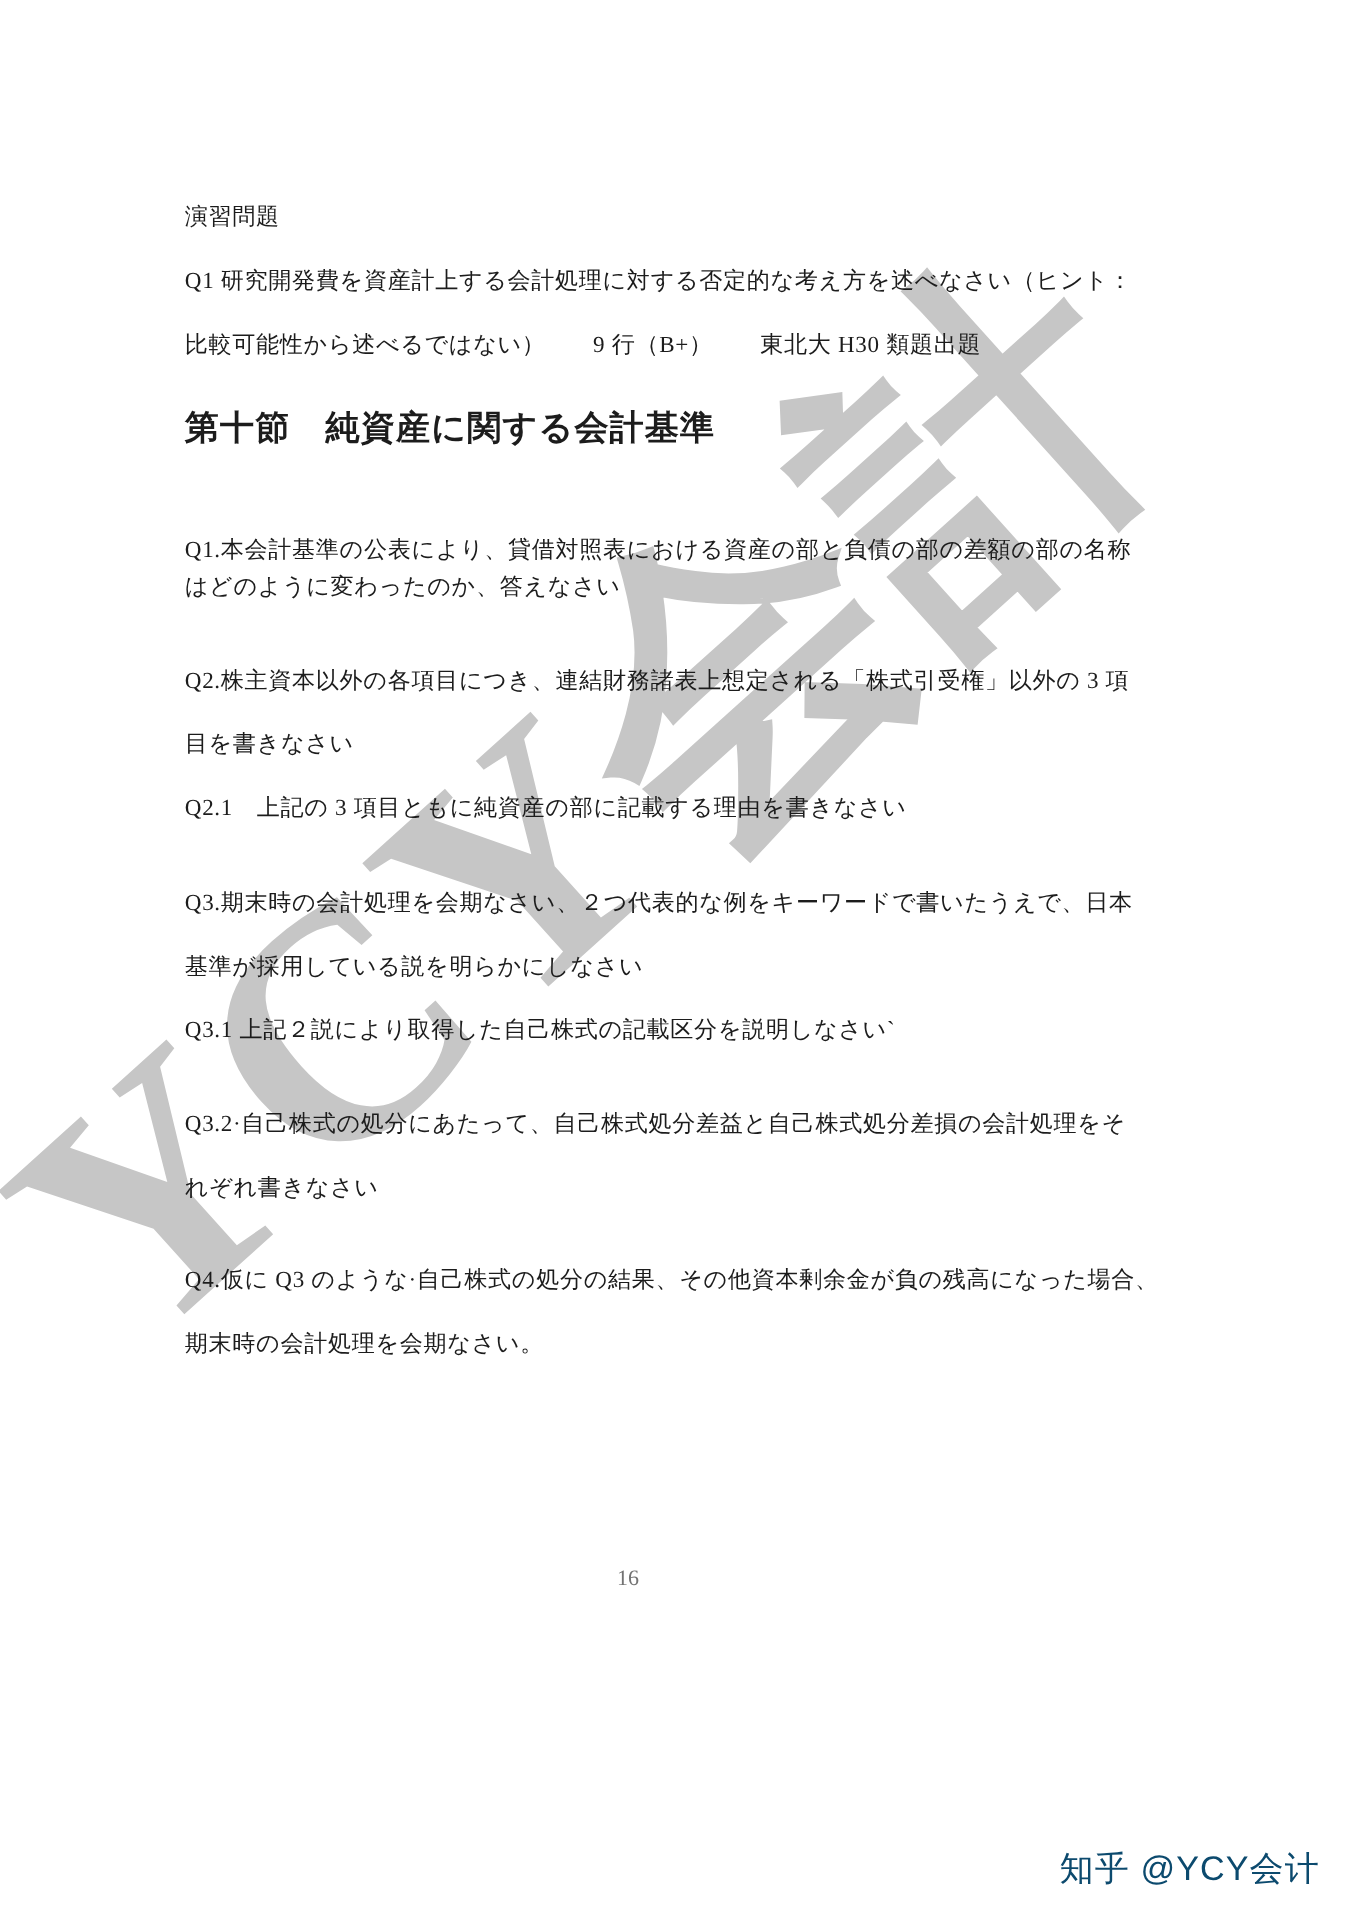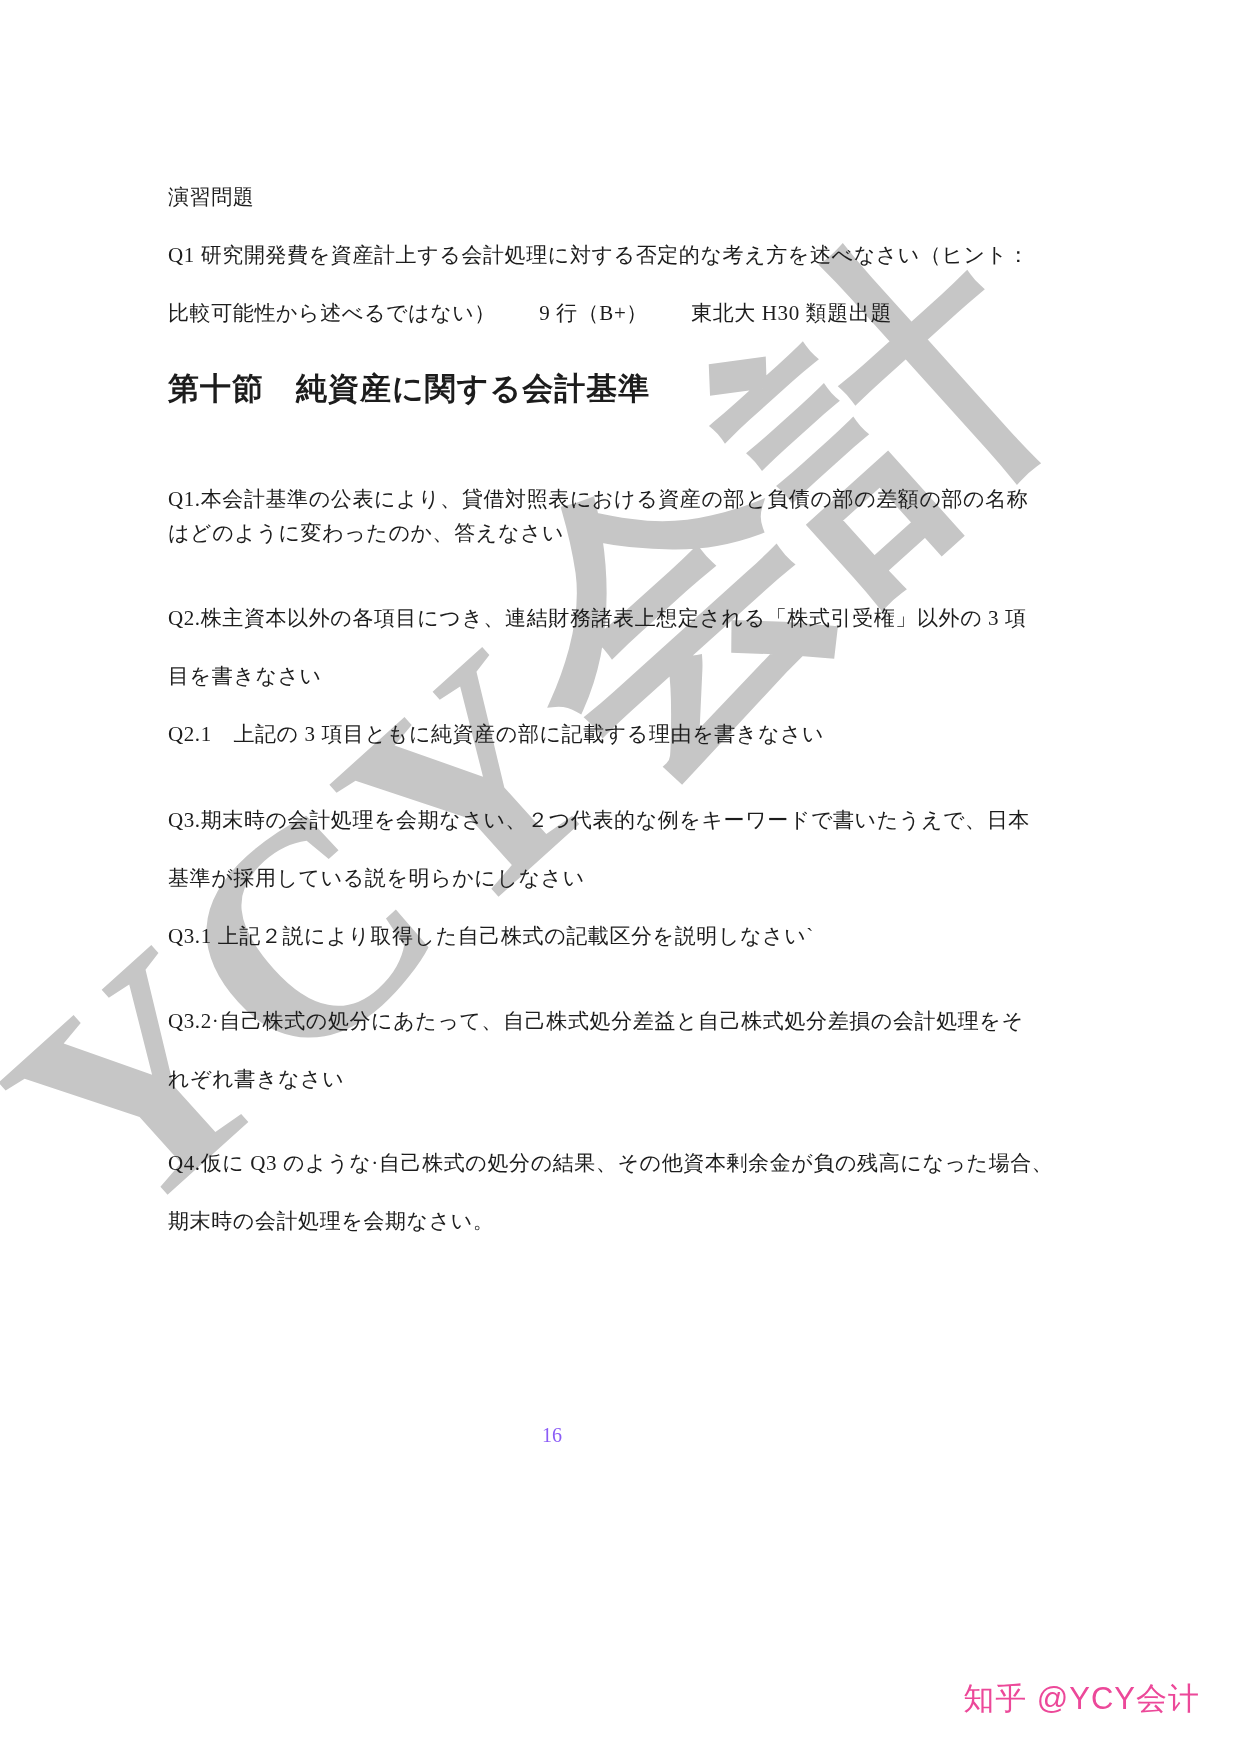--- a/index.html
+++ b/index.html
@@ -38,31 +38,31 @@
     white-space: nowrap;
   }
   .heading {
     font-size: 31px;
     font-weight: bold;
     letter-spacing: 1px;
     line-height: 42px;
   }
   .page-number {
     position: absolute;
-    left: 542px;
+    left: 561px;
     top: 1424px;
     font-size: 20px;
-    color: #8b5cf6;
+    color: #737373;
   }
   .watermark-footer {
     position: absolute;
     right: 40px;
     top: 1678px;
     font-size: 31px;
-    color: #ec4899;
+    color: #0c4a6e;
     font-family: "Liberation Sans", "DejaVu Sans", sans-serif;
     letter-spacing: 1px;
     z-index: 2;
     user-select: none;
   }
 </style>
 </head>
 <body>
 
 <div class="page">

